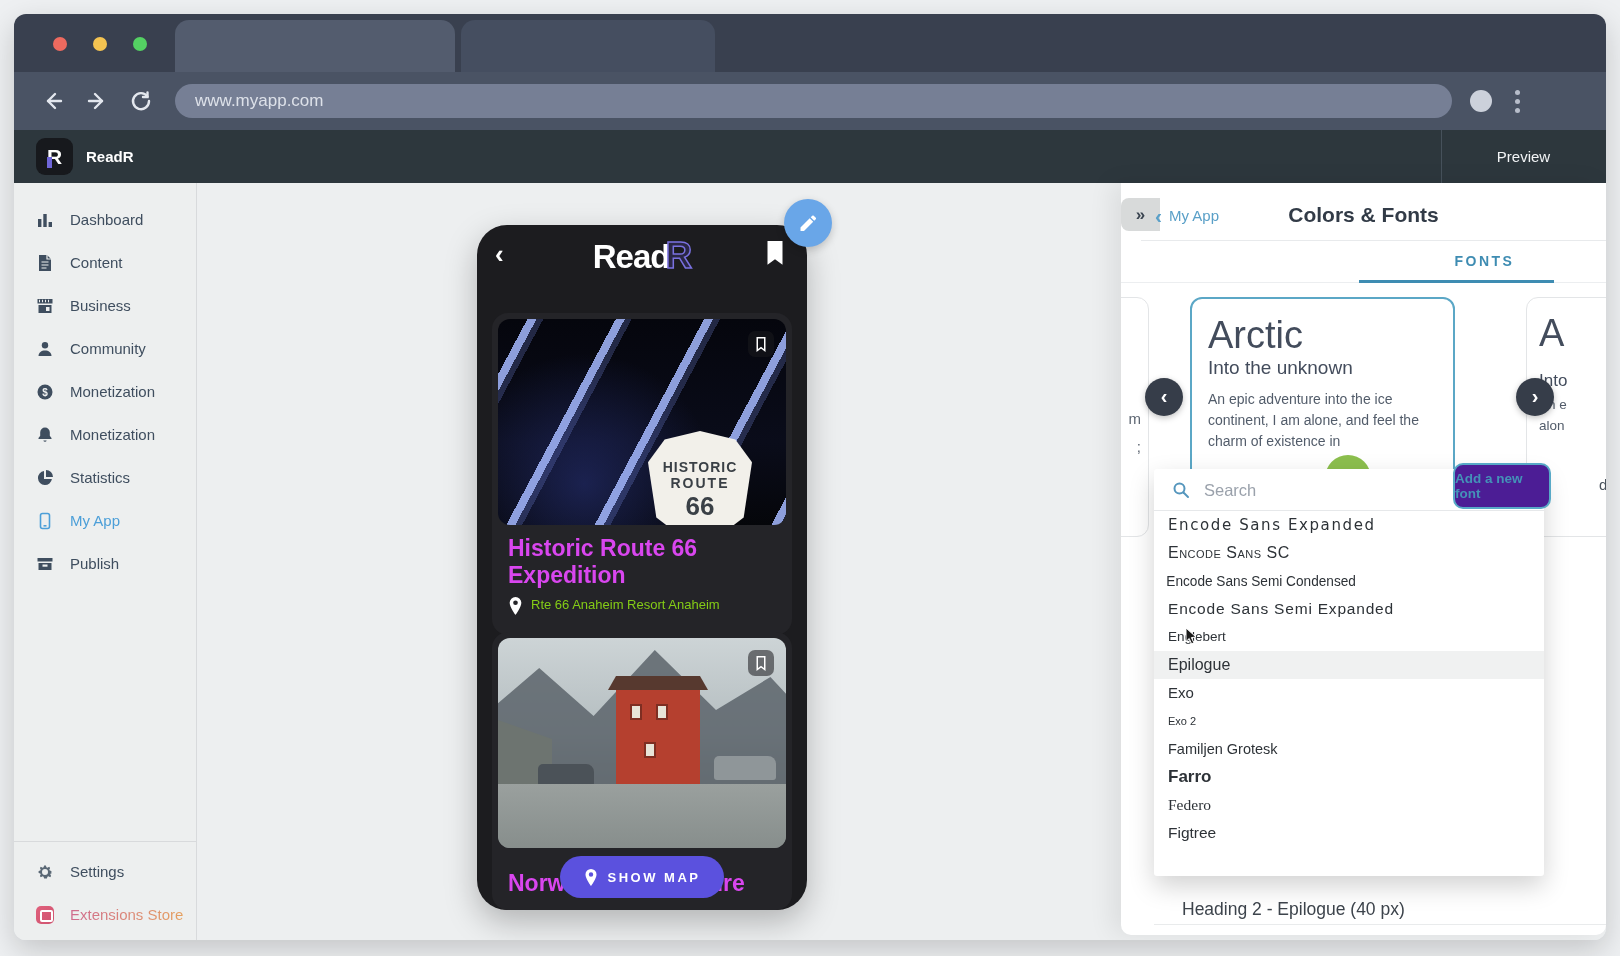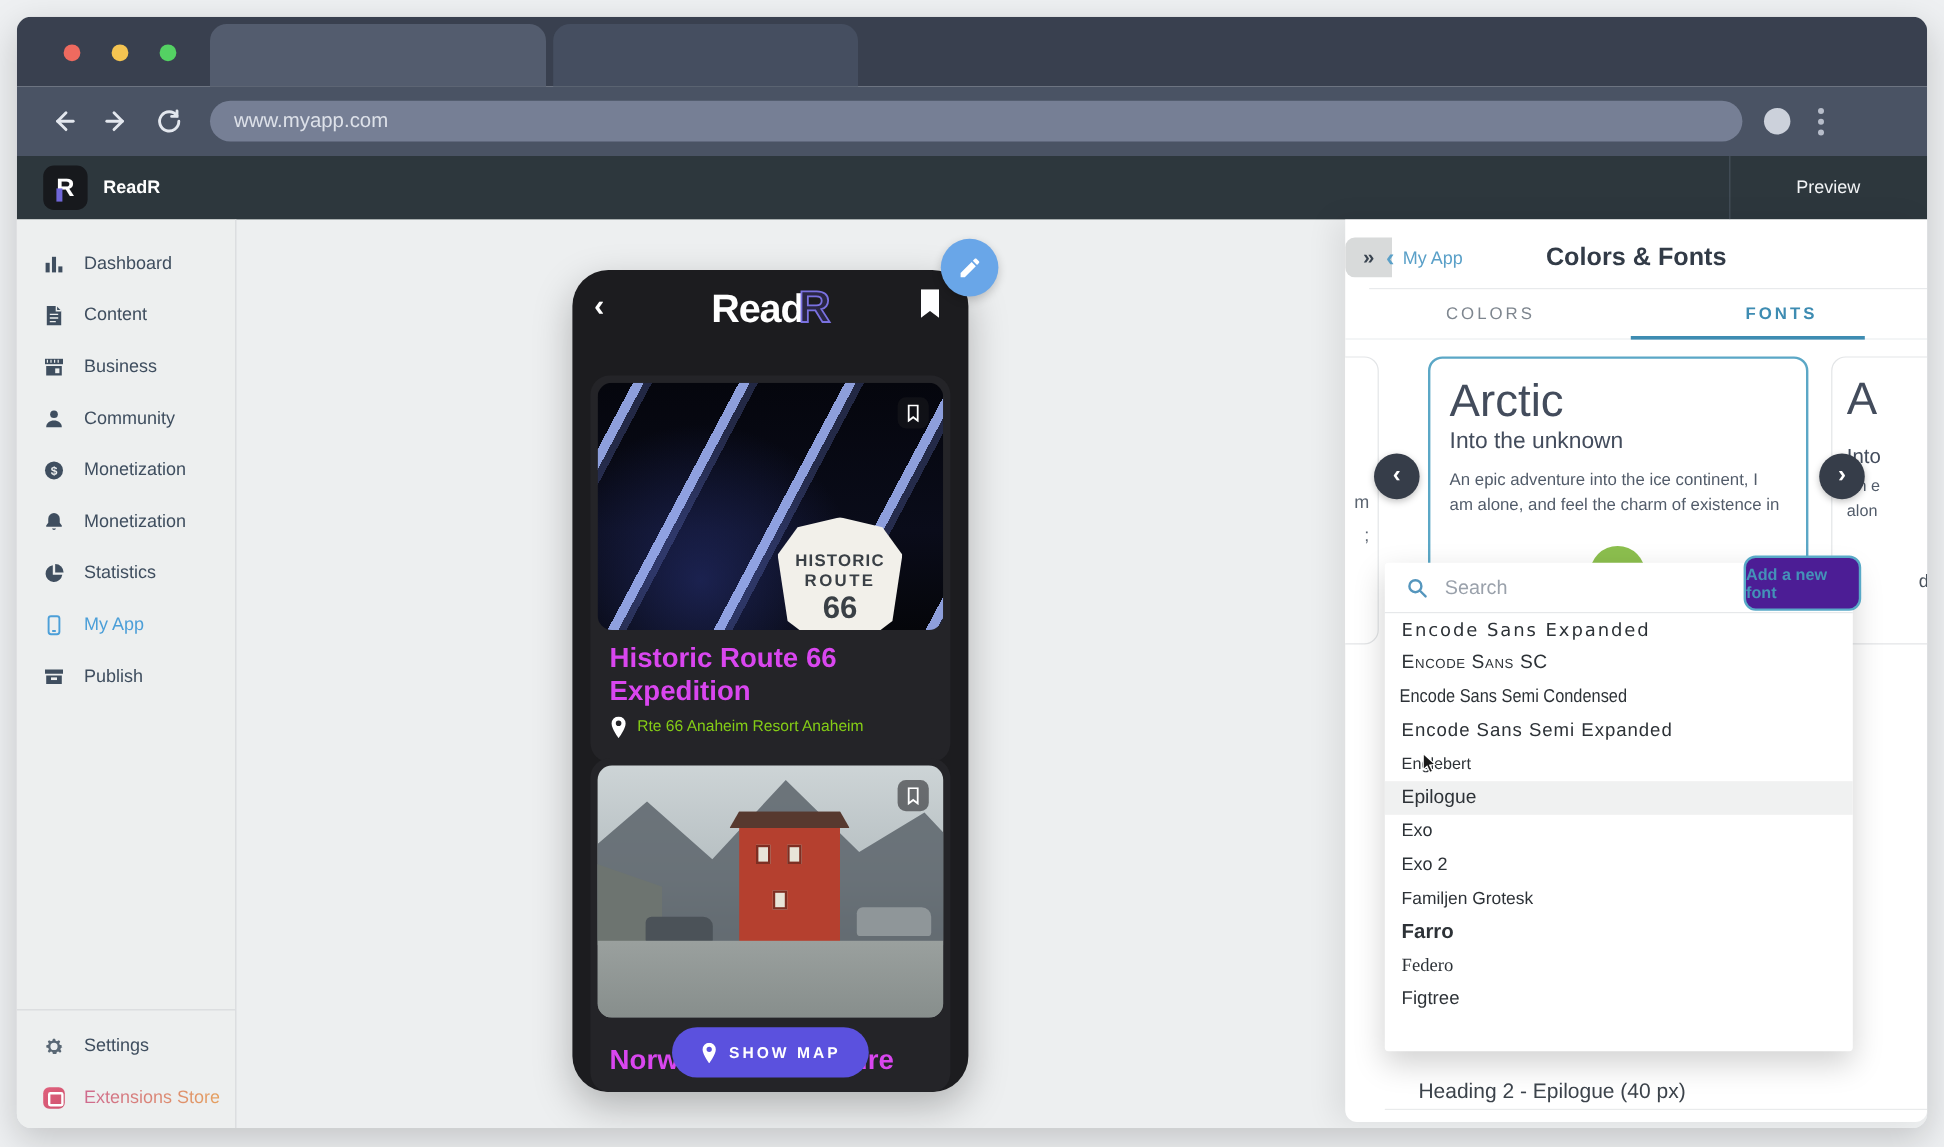--- a/index.html
+++ b/index.html
@@ -139,21 +139,21 @@
   .frag-card { position:absolute; top:114px; height:240px; background:#fff;
                border:1.5px solid #e3e5e7; border-radius:12px; z-index:1; }
   .frag-left { left:-102px; width:130px; }
   .frag-left .fl { position:absolute; right:7px; color:#5d6672; font-size:15px; }
   .frag-right { left:405px; width:220px; padding:14px 0 0 12px; color:#434c5c; }
   .frag-right .fr-title { font-size:38px; font-weight:500; }
   .frag-right .fr-sub { font-size:17px; margin-top:16px; }
   .frag-right .fr-line { font-size:13.5px; color:#525c6a; margin-top:6px; }
   .frag-right .fr-cut { position:absolute; left:72px; top:178px; font-size:15px; color:#49525c; }
 
-  .font-card { position:absolute; left:69px; top:114px; width:317px; height:240px; background:#fff;
+  .font-card { position:absolute; left:69px; top:114px; width:265px; height:240px; background:#fff;
                border:2px solid #5ba7c6; border-radius:12px; z-index:1; padding:15px 18px 0 16px; }
   .fc-title { color:#434c5c; font-size:38px; font-weight:500; }
   .fc-sub { color:#434c5c; font-size:19px; font-weight:500; }
   .fc-body { color:#525c6a; font-size:14px; line-height:21px; margin-top:10px; }
   .green-dot { position:absolute; left:204px; top:272px; width:46px; height:46px; border-radius:50%;
                background:#8cbf4e; z-index:2; display:flex; align-items:center; justify-content:center; }
   .car-arrow { position:absolute; top:195px; width:38px; height:38px; border-radius:50%; background:#363d49;
                color:#fff; font-size:20px; font-weight:700; text-align:center; line-height:36px; z-index:2;
                box-shadow:0 2px 6px rgba(0,0,0,.25); }
   .car-arrow.left { left:24px; }
@@ -169,21 +169,21 @@
   .font-row { height:28px; line-height:28px; padding-left:14px; color:#2d3237; font-size:16px;
               white-space:nowrap; cursor:pointer; }
   .font-row.hl { background:#f0f1f1; }
   .fs0 { letter-spacing:1.6px; font-family:"DejaVu Sans",sans-serif; font-size:15px; }
   .fs1 { font-variant:small-caps; letter-spacing:.5px; font-size:16px; }
   .fs2 { transform:scaleX(.88); transform-origin:left center; font-size:15.5px; }
   .fs3 { letter-spacing:.8px; font-size:15.5px; }
   .fs4 { font-size:13.5px; }
   .fs5 { font-size:16px; }
   .fs6 { font-size:15px; }
-  .fs7 { font-size:15px; }
+  .fs7 { font-size:11px; }
   .fs8 { letter-spacing:.6px; color:#40464c; font-size:15px; }
   .fs9 { font-size:14.5px; font-weight:500; }
   .fs10 { font-size:17px; font-weight:600; }
   .fs11 { font-family:"Liberation Serif",serif; font-size:15.5px; }
   .fs12 { font-size:15.5px; font-weight:500; }
 
   .addfont { position:absolute; left:312px; top:280px; width:98px; height:46px; background:#4c1d95;
              border:2px solid #58a9c7; border-radius:10px; z-index:5; color:#4492b8; font-size:13.5px;
              font-weight:600; display:flex; align-items:center; justify-content:center; cursor:pointer;margin-left:20px; }
 
@@ -425,21 +425,20 @@
             <span>»</span>
           </div>
         <div class="p-back">
           <span class="chev">‹</span>
           <span>My App</span>
         </div>
         <div class="p-title">Colors &amp; Fonts</div>
         <div class="p-hdiv"></div>
 
         <div class="p-tabs">
-          <div class="p-tab colors">COLORS</div>
           <div class="p-tab fonts">FONTS</div>
           <div class="p-underline"></div>
         </div>
 
         <div class="frag-card frag-left">
           <span class="fl" style="top:112px">m</span>
           <span class="fl" style="top:140px">;</span>
         </div>
 
         <div class="font-card">

